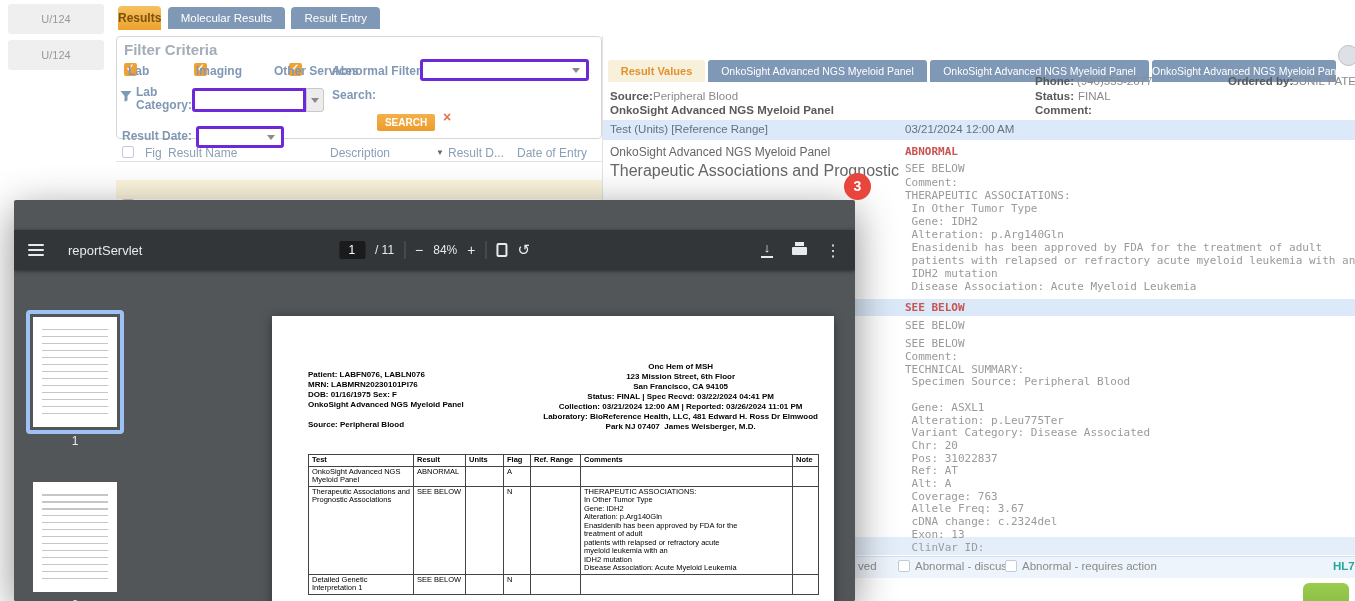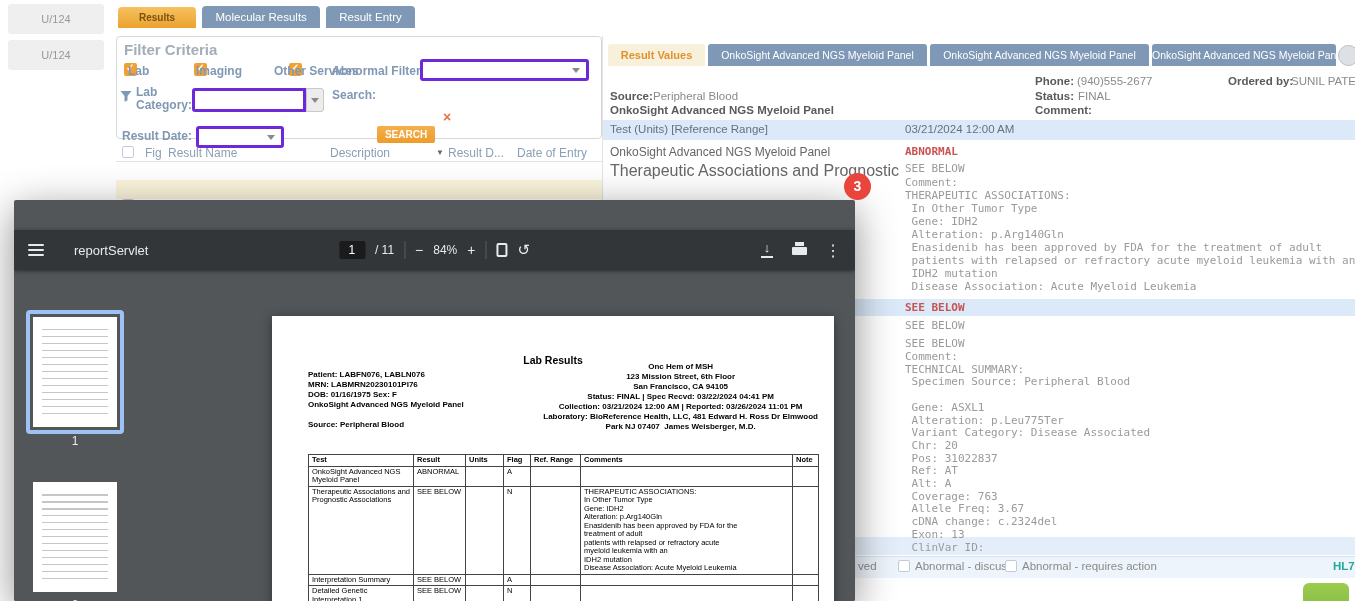--- a/index.html
+++ b/index.html
@@ -7,39 +7,39 @@
   .screen{position:relative;width:1355px;height:601px;overflow:hidden;background:#fff;font-size:12px;color:#333}
   .abs{position:absolute}
   .nowrap{white-space:nowrap}
   .lbl{color:#8098b4;font-weight:bold;font-size:12px;white-space:nowrap}
   .val{color:#8a8a8a;font-size:11.5px;white-space:nowrap}
   .mono{font-family:"DejaVu Sans Mono","Liberation Mono",monospace;font-size:11px;color:#9a9a9a;white-space:pre}
   .red{color:#c9534f}
   
   .side-item{width:96px;height:30px;background:#efefef;border-radius:3px;color:#999;font-size:11px;text-align:center;line-height:30px}
   
-  .tab-amber{background:linear-gradient(#f6c160,#eca22f);color:#7a520e;font-weight:bold;font-size:10px;border-radius:4px 4px 0 0;padding:5px 21px;display:inline-block}
+  .tab-amber{background:linear-gradient(#f6c160,#eca22f);color:#7a520e;font-weight:bold;font-size:12px;border-radius:4px 4px 0 0;padding:5px 0;display:inline-block}
   .tab-blue{background:#7e98b6;color:#fff;font-size:11.5px;border-radius:4px 4px 0 0;padding:5px 13px;display:inline-block;margin-left:3px}
   
   .filter-box{border:1px solid #d7d7d7;border-radius:4px;background:#fff}
   .cb-orange{width:13px;height:13px;background:#f0a136;border-radius:2px;display:inline-block;position:relative}
   .cb-orange::after{content:"✓";position:absolute;left:2px;top:-1px;color:#fff;font-size:10px;font-weight:bold}
   .cb-plain{width:12px;height:12px;border:1px solid #c3ccd6;background:#fff;border-radius:2px;display:inline-block}
   .sel{border:3px solid #6d28d9;border-radius:3px;background:#fff;color:#8f8f8f;font-size:11px;display:flex;padding:16px 18px 0 6px;position:absolute;white-space:nowrap;overflow:hidden}
   .chev{position:absolute;right:6px;top:50%;margin-top:-2px;width:0;height:0;border-left:4px solid transparent;border-right:4px solid transparent;border-top:5px solid #8a8a8a}
   .btn-search{background:linear-gradient(#f5b04a,#ec9c2c);color:#fff;font-weight:bold;font-size:10px;border-radius:2px;text-align:center;line-height:17px}
   
-  .rtab{position:absolute;top:44px;height:22px;border-radius:3px 3px 0 0;font-size:10.5px;line-height:22px;text-align:center;overflow:hidden;white-space:nowrap}
+  .rtab{position:absolute;top:60px;height:22px;border-radius:3px 3px 0 0;font-size:10.5px;line-height:22px;text-align:center;overflow:hidden;white-space:nowrap}
   .rtab-active{background:#f7f0da;color:#e0922f;font-weight:bold;font-size:11px}
   .rtab-blue{background:#7e98b6;color:#fff}
   
   .modal{position:absolute;left:14px;top:200px;width:841px;height:401px;box-shadow:0 10px 40px rgba(0,0,0,.45);overflow:hidden;border-radius:2px;z-index:50;background:#525659}
   .modal-title{height:30px;background:linear-gradient(#15649e,#0d4a7c);color:#fff;font-weight:bold;font-size:13px;line-height:30px;padding-left:12px}
   .pdf{position:absolute;top:30px;left:0;right:0;bottom:0;background:#525659}
-  .pdf-toolbar{position:absolute;top:0;left:0;right:0;height:40px;background:#323639;box-shadow:0 1px 4px rgba(0,0,0,.5);display:flex;align-items:center;padding:0 14px;gap:30px;z-index:5}
+  .pdf-toolbar{position:absolute;top:0;left:0;right:0;height:40px;background:#323639;box-shadow:0 1px 4px rgba(0,0,0,.5);display:flex;align-items:center;padding:0 14px;gap:24px;z-index:5}
   .hamburger i{display:block;width:16px;height:2px;background:#e8eaed;margin:3px 0;border-radius:1px}
   .docname{color:#e8eaed;font-size:13px}
   .tb-center{position:absolute;left:50%;transform:translateX(-50%);display:flex;align-items:center;gap:10px}
   .tb-right{margin-left:auto;display:flex;align-items:center;gap:18px}
   .tb-text{color:#e8eaed;font-size:12px;white-space:nowrap}
   .tb-btn{color:#e8eaed;font-size:14px}
   .tb-divider{width:1px;height:18px;background:#5a5d60}
   .page-input{width:26px;height:18px;background:#191b1c;border:none;color:#fff;text-align:center;font-size:12px;border-radius:2px;font-family:"Liberation Sans",sans-serif}
   .fit-icon{display:inline-block;width:11px;height:14px;border:2px solid #e8eaed;border-radius:2px}
   .dl-icon{position:relative;width:14px;height:16px;display:inline-block;text-align:center}
@@ -104,21 +104,21 @@
     </svg>
   <span class="abs lbl" style="left:136px;top:86px;width:54px;white-space:normal;line-height:13px">Lab Category:</span>
   <div class="sel" style="left:192px;top:88px;width:114px;height:24px;border-radius:3px 0 0 3px;padding-right:4px;font-size:10.5px;color:#aaa">
     <span>No Filter - Show All</span>
   </div>
   <div class="abs" style="left:306px;top:88px;width:18px;height:24px;background:#ececec;border:1px solid #c9c9c9;border-radius:0 3px 3px 0">
       <i class="chev" style="right:4px"></i>
     </div>
 
   <span class="abs lbl" style="left:332px;top:88px">Search:</span>
-  <div class="abs btn-search" style="left:377px;top:126px;width:58px;height:17px">SEARCH</div>
+  <div class="abs btn-search" style="left:377px;top:114px;width:58px;height:17px">SEARCH</div>
   <span class="abs" style="left:443px;top:109px;color:#e8704a;font-weight:bold;font-size:14px">×</span>
 
   <span class="abs lbl" style="left:122px;top:129px">Result Date:</span>
   <div class="sel" style="left:196px;top:126px;width:88px;height:20px">
     <span>All Dates</span>
     <i class="chev"></i>
   </div>
 
   
   <span class="abs cb-plain" style="left:122px;top:146px"></span>
@@ -254,21 +254,20 @@
         </div>
       </div>
       <div class="abs thumb-sel" style="left:12px;top:80px">
         <div class="thumb"></div>
       </div>
       <div class="abs thumb-num" style="left:12px;top:204px;width:98px">1</div>
       <div class="abs thumb" style="left:19px;top:252px"></div>
       <div class="abs thumb-num" style="left:19px;top:368px;width:84px">2</div>
 
       <div class="pdf-page">
-        <div class="rep-title">Lab Results</div>
         <pre class="rep abs" style="left:36px;top:54px">Patient: LABFN076, LABLN076
 MRN: LABMRN20230101PI76
 DOB: 01/16/1975 Sex: F
 OnkoSight Advanced NGS Myeloid Panel
 
 Source: Peripheral Blood</pre>
         <pre class="rep abs" style="right:16px;top:46px;text-align:center">Onc Hem of MSH
 123 Mission Street, 6th Floor
 San Francisco, CA 94105
 Status: FINAL | Spec Recvd: 03/22/2024 04:41 PM
@@ -318,29 +317,20 @@
 Alteration: p.Arg140Gln
 Enasidenib has been approved by FDA for the
 treatment of adult
 patients with relapsed or refractory acute
 myeloid leukemia with an
 IDH2 mutation
 Disease Association: Acute Myeloid Leukemia</td>
               <td></td>
             </tr>
             <tr>
-              <td>Interpretation Summary</td>
-              <td>SEE BELOW</td>
-              <td></td>
-              <td>A</td>
-              <td></td>
-              <td class="c-pre"></td>
-              <td></td>
-            </tr>
-            <tr>
               <td>Detailed Genetic Interpretation 1</td>
               <td>SEE BELOW</td>
               <td></td>
               <td>N</td>
               <td></td>
               <td class="c-pre"></td>
               <td></td>
             </tr>
 
           </tbody>

